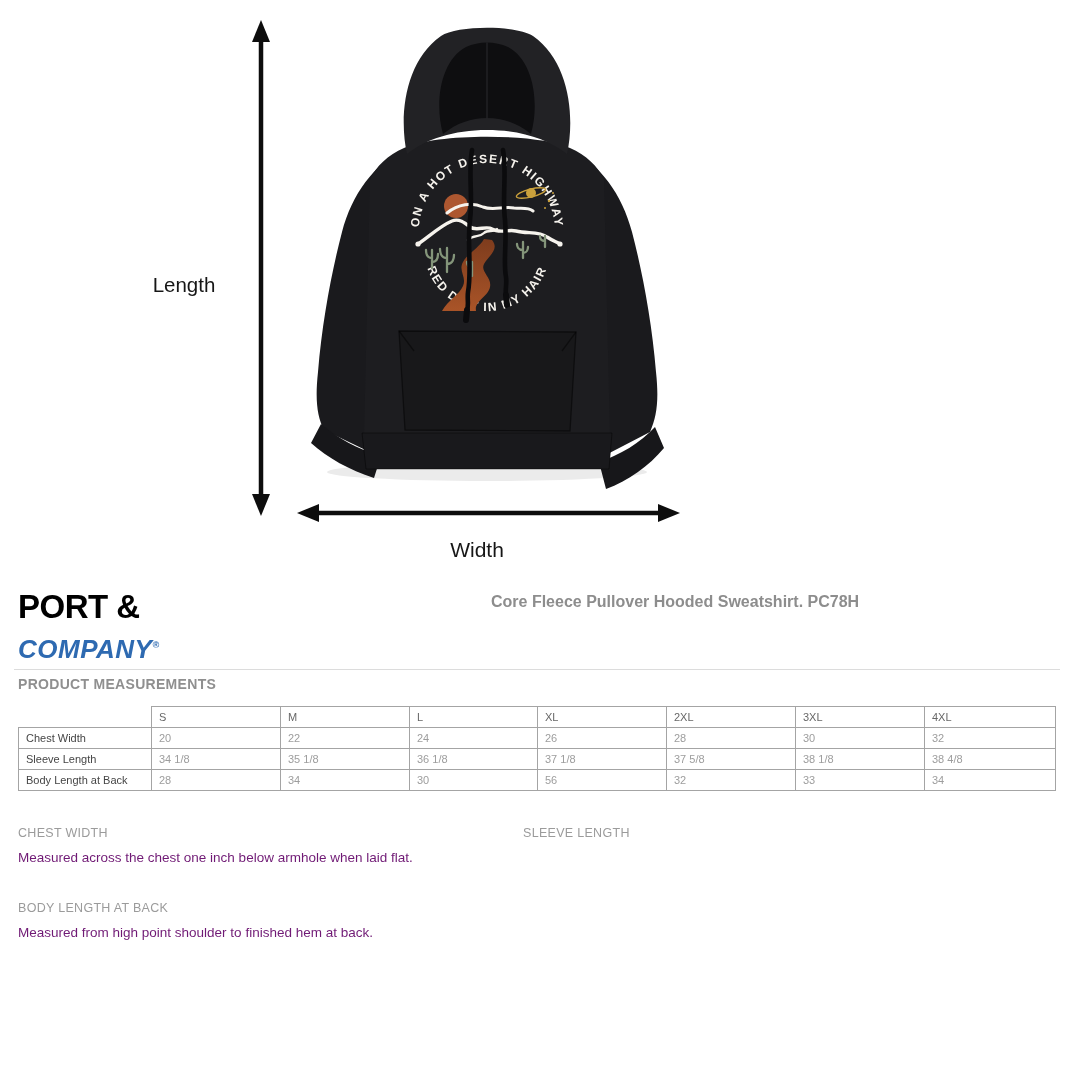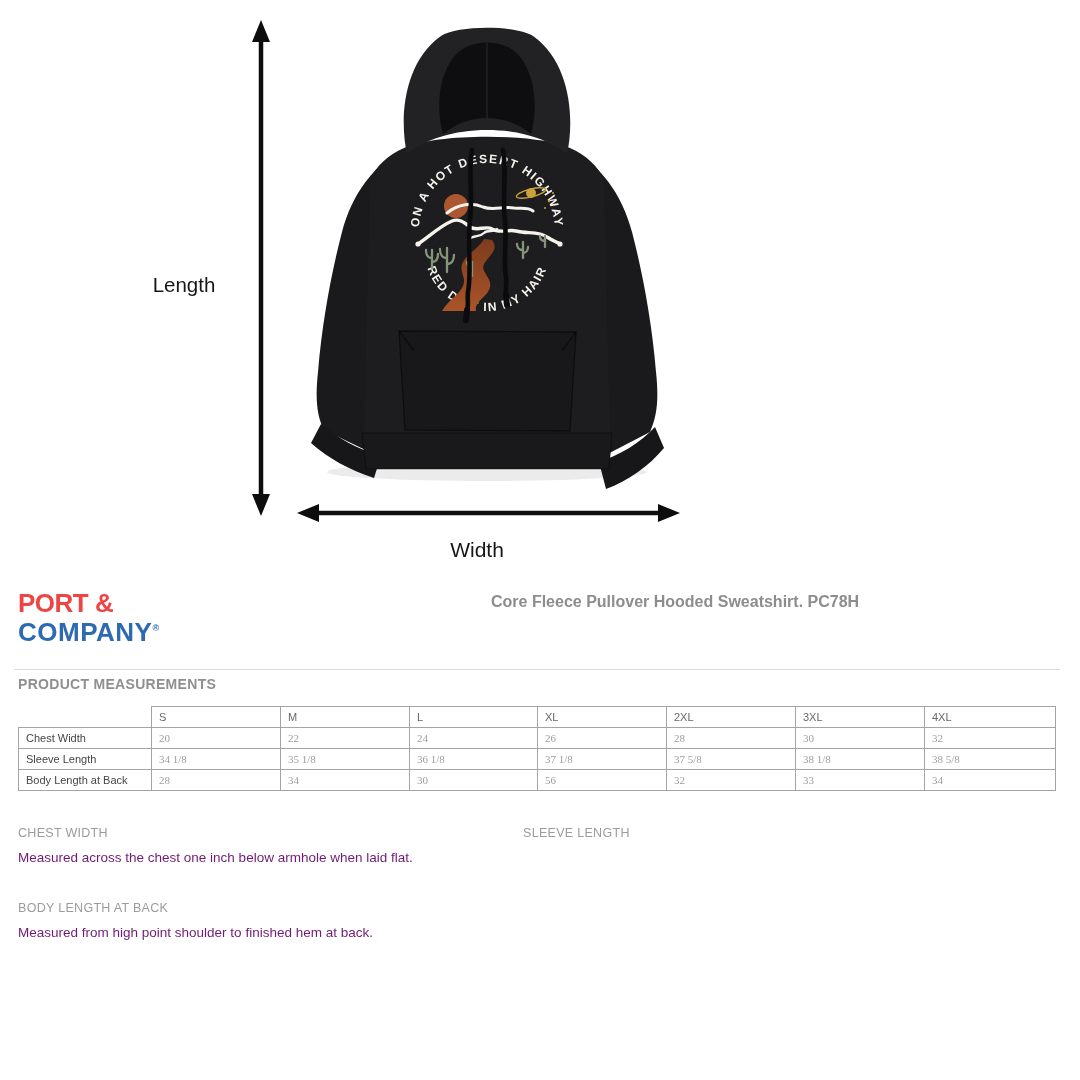--- a/index.html
+++ b/index.html
@@ -5,22 +5,22 @@
   html,body{margin:0;padding:0;background:#ffffff;}
   #canvas{
     position:relative;width:1080px;height:1080px;background:#ffffff;
     font-family:"Liberation Sans",sans-serif;overflow:hidden;
   }
   
   #diagram-svg{position:absolute;left:0;top:0;}
 
   
   .brand{position:absolute;left:18px;top:590px;line-height:1;}
-  .brand-l1{font-size:26px;font-weight:800;color:#ef4444;letter-spacing:-0.5px;}
-  .brand-l2{font-size:26px;font-weight:700;color:#2e6ab1;letter-spacing:0.5px;margin-top:3px;}
+  .brand-l1{font-size:33px;font-weight:800;color:#000000;letter-spacing:-0.5px;}
+  .brand-l2{font-size:26px;font-weight:700;color:#2e6ab1;letter-spacing:0.5px;margin-top:13px;font-style:italic;}
   .brand-reg{font-size:9px;vertical-align:super;color:#2e6ab1;font-weight:700;}
   .product-title{
     position:absolute;left:491px;top:593px;width:560px;
     font-size:16px;font-weight:700;color:#8d8d8d;
   }
   .divider{position:absolute;left:14px;top:669px;width:1046px;height:1px;background:#dcdcdc;}
   .section-label{
     position:absolute;left:18px;top:676px;
     font-size:14px;font-weight:700;color:#8f8f8f;letter-spacing:0.3px;
   }
@@ -30,21 +30,21 @@
     position:absolute;left:18px;top:706px;width:1037px;
     border-collapse:collapse;table-layout:fixed;
   }
   .size-table th,.size-table td{
     border:1px solid #a4a4a4;height:20px;padding:0 2px 0 7px;
     font-size:11px;font-weight:400;text-align:left;white-space:nowrap;overflow:hidden;
   }
   .size-table th{color:#676767;}
   .size-table th.corner{border:none;}
   .size-table td.rowlabel{color:#454545;}
-  .size-table td.val{color:#9d9d9d;font-family:Liberation Serif, serif;}
+  .size-table td.val{color:#9d9d9d;}
 
   
   .def{position:absolute;width:500px;}
   .def-term{font-size:12.5px;color:#9b9b9b;letter-spacing:0.3px;}
   .def-desc{font-size:13.5px;color:#701a75;margin-top:10px;}
   .def-chest{left:18px;top:826px;}
   .def-sleeve{left:523px;top:826px;}
   .def-body{left:18px;top:901px;}
 </style>
 </head>
@@ -188,21 +188,21 @@
       <td class="val">32</td>
     </tr>
     <tr>
       <td class="rowlabel">Sleeve Length</td>
       <td class="val">34 1/8</td>
       <td class="val">35 1/8</td>
       <td class="val">36 1/8</td>
       <td class="val">37 1/8</td>
       <td class="val">37 5/8</td>
       <td class="val">38 1/8</td>
-      <td class="val">38 5/8</td>
+      <td class="val">38 4/8</td>
     </tr>
     <tr>
       <td class="rowlabel">Body Length at Back</td>
       <td class="val">28</td>
       <td class="val">34</td>
       <td class="val">30</td>
       <td class="val">56</td>
       <td class="val">32</td>
       <td class="val">33</td>
       <td class="val">34</td>

